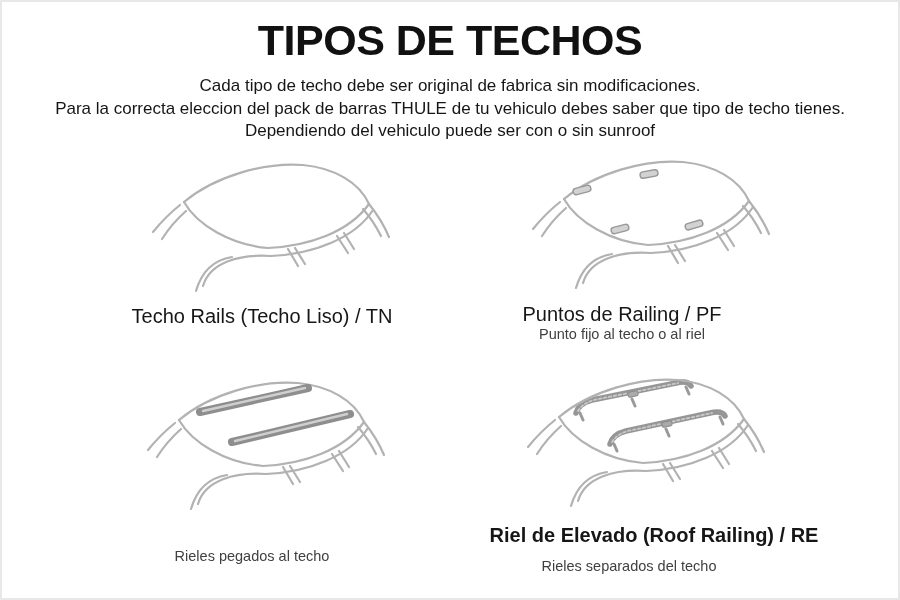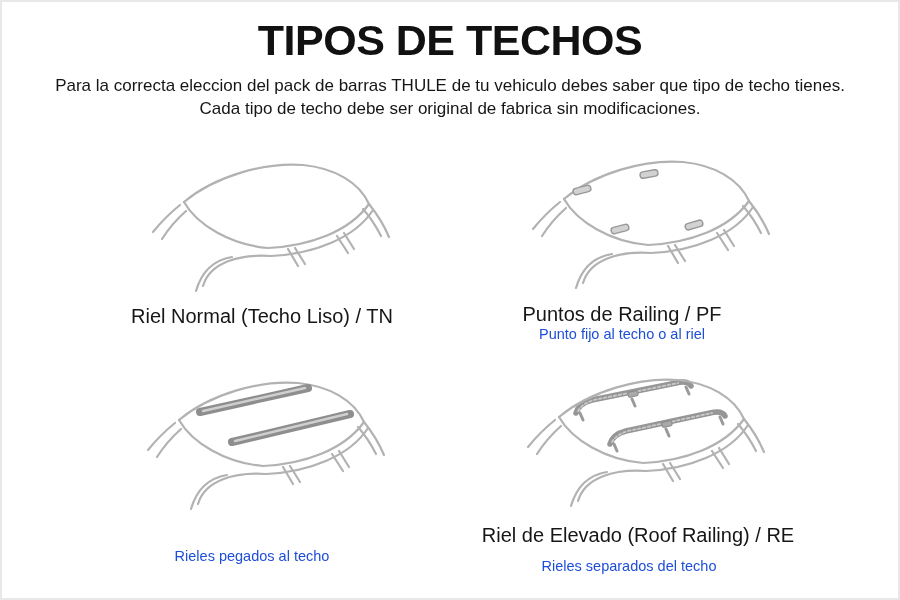--- a/index.html
+++ b/index.html
@@ -28,28 +28,28 @@
   .pos-tn{left:115px;top:150px;}
   .pos-pf{left:495px;top:147px;}
   .pos-ra{left:110px;top:368px;}
   .pos-re{left:490px;top:365px;}
   .caption{
     position:absolute;text-align:center;
     font-size:20px;font-weight:400;color:#161616;white-space:nowrap;
   }
   .subcaption{
     position:absolute;text-align:center;
-    font-size:14.5px;font-weight:400;color:#1d4ed8;white-space:nowrap;
+    font-size:14.5px;font-weight:400;color:#404040;white-space:nowrap;
   }
   .cap-tn{left:60px;width:400px;top:303px;}
   .cap-pf{left:430px;width:380px;top:301px;}
   .sub-pf{left:430px;width:380px;top:324px;}
   .cap-ra{left:50px;width:400px;top:522px;}
   .sub-ra{left:50px;width:400px;top:546px;}
-  .cap-re{left:436px;width:400px;top:522px;}
+  .cap-re{left:452px;width:400px;top:522px;font-weight:bold;}
   .sub-re{left:427px;width:400px;top:546px;margin-top:10px;}
 </style>
 </head>
 <body>
 
 <svg width="0" height="0" style="position:absolute" aria-hidden="true">
   <symbol id="roof-base" viewBox="0 0 340 155">
     <g fill="none" stroke="#b2b2b2" stroke-width="2.2" stroke-linecap="round" stroke-linejoin="round">
 
       <path d="M 67,50 C 98,24 148,10 186,13 C 217,16 242,30 252,52"></path>
@@ -72,28 +72,29 @@
       <path d="M 246,57 C 253,65 259,74 264,84"></path>
     </g>
   </symbol>
 </svg>
 
 <div class="stage">
 
   <h1 class="title">TIPOS DE TECHOS</h1>
 
   <div class="intro">
+    <div>Cada tipo de techo debe ser original de fabrica sin modificaciones.</div>
     <div>Para la correcta eleccion del pack de barras THULE de tu vehiculo debes saber que tipo de techo tienes.</div>
-    <div>Cada tipo de techo debe ser original de fabrica sin modificaciones.</div>
+    <div>Dependiendo del vehiculo puede ser con o sin sunroof</div>
   </div>
 
   <svg class="sketch pos-tn" viewBox="0 0 340 155">
     <use href="#roof-base"></use>
   </svg>
-  <div class="caption cap-tn">Riel Normal (Techo Liso) / TN</div>
+  <div class="caption cap-tn">Techo Rails (Techo Liso) / TN</div>
 
   <svg class="sketch pos-pf" viewBox="0 0 340 155">
     <use href="#roof-base"></use>
     <g fill="#d2d2d2" stroke="#989898" stroke-width="1.4">
       <rect x="-9" y="-3.2" width="18" height="6.4" rx="3" transform="translate(85,41) rotate(-14)"></rect>
       <rect x="-9" y="-3.2" width="18" height="6.4" rx="3" transform="translate(152,25) rotate(-10)"></rect>
       <rect x="-9" y="-3.2" width="18" height="6.4" rx="3" transform="translate(123,80) rotate(-14)"></rect>
       <rect x="-9" y="-3.2" width="18" height="6.4" rx="3" transform="translate(197,76) rotate(-16)"></rect>
     </g>
   </svg>

